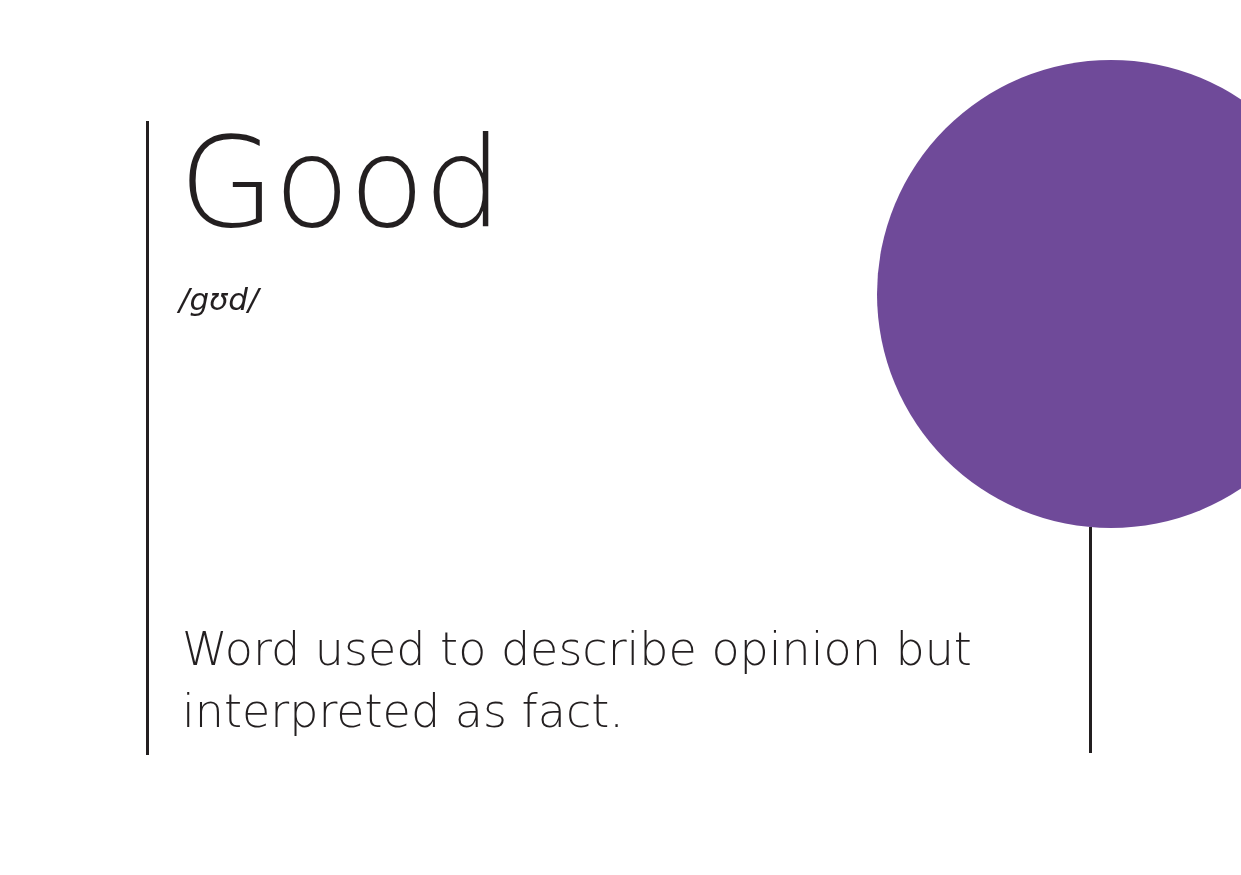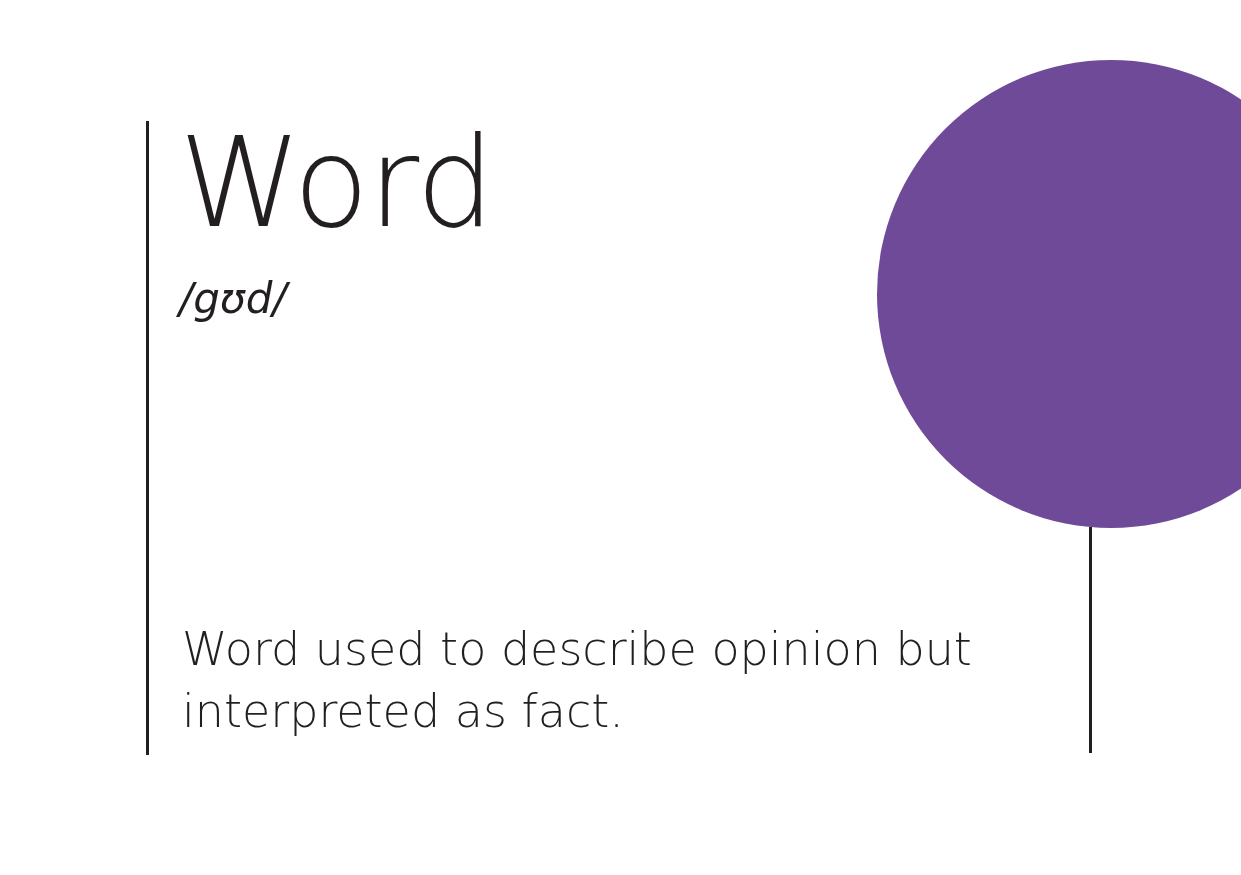--- a/index.html
+++ b/index.html
@@ -71,21 +71,21 @@
   }
 
   .entry-pronunciation {
     margin: 0;
     position: absolute;
     left: 0;
     top: 154px;
     font-family: "DejaVu Sans", sans-serif;
     font-style: italic;
     font-weight: 400;
-    font-size: 42px;
+    font-size: 31px;
     line-height: 48px;
     letter-spacing: 0px;
     color: #231f20;
     white-space: nowrap;
   }
 
   .entry-definition {
     margin: 3px;
     position: absolute;
     left: 0;
@@ -104,20 +104,20 @@
 
 <div class="card">
 
   <div class="circle-shape"></div>
 
   <div class="stem-line"></div>
 
   <div class="accent-rule"></div>
 
   <div class="entry">
-    <h1 class="entry-word">Word</h1>
+    <h1 class="entry-word">Good</h1>
 
     <p class="entry-pronunciation">/gʊd/</p>
 
     <p class="entry-definition">Word used to describe opinion but interpreted as fact.</p>
   </div>
 
 </div>
 
 </body></html>

